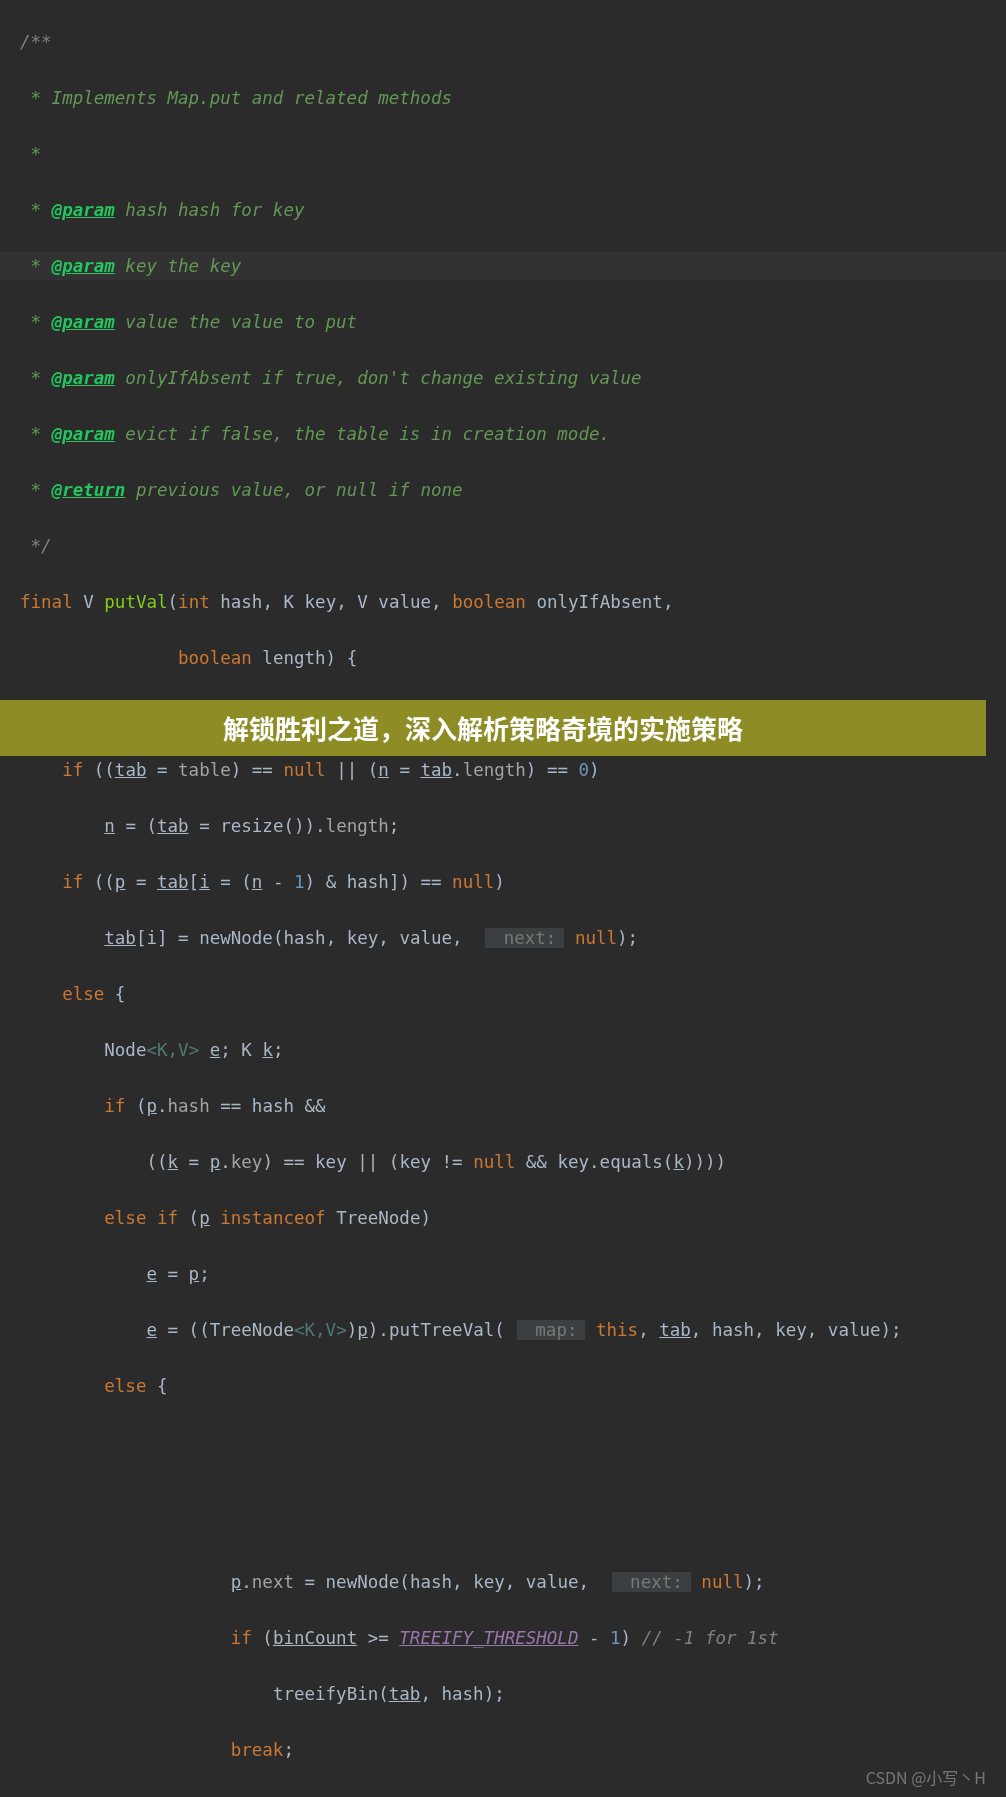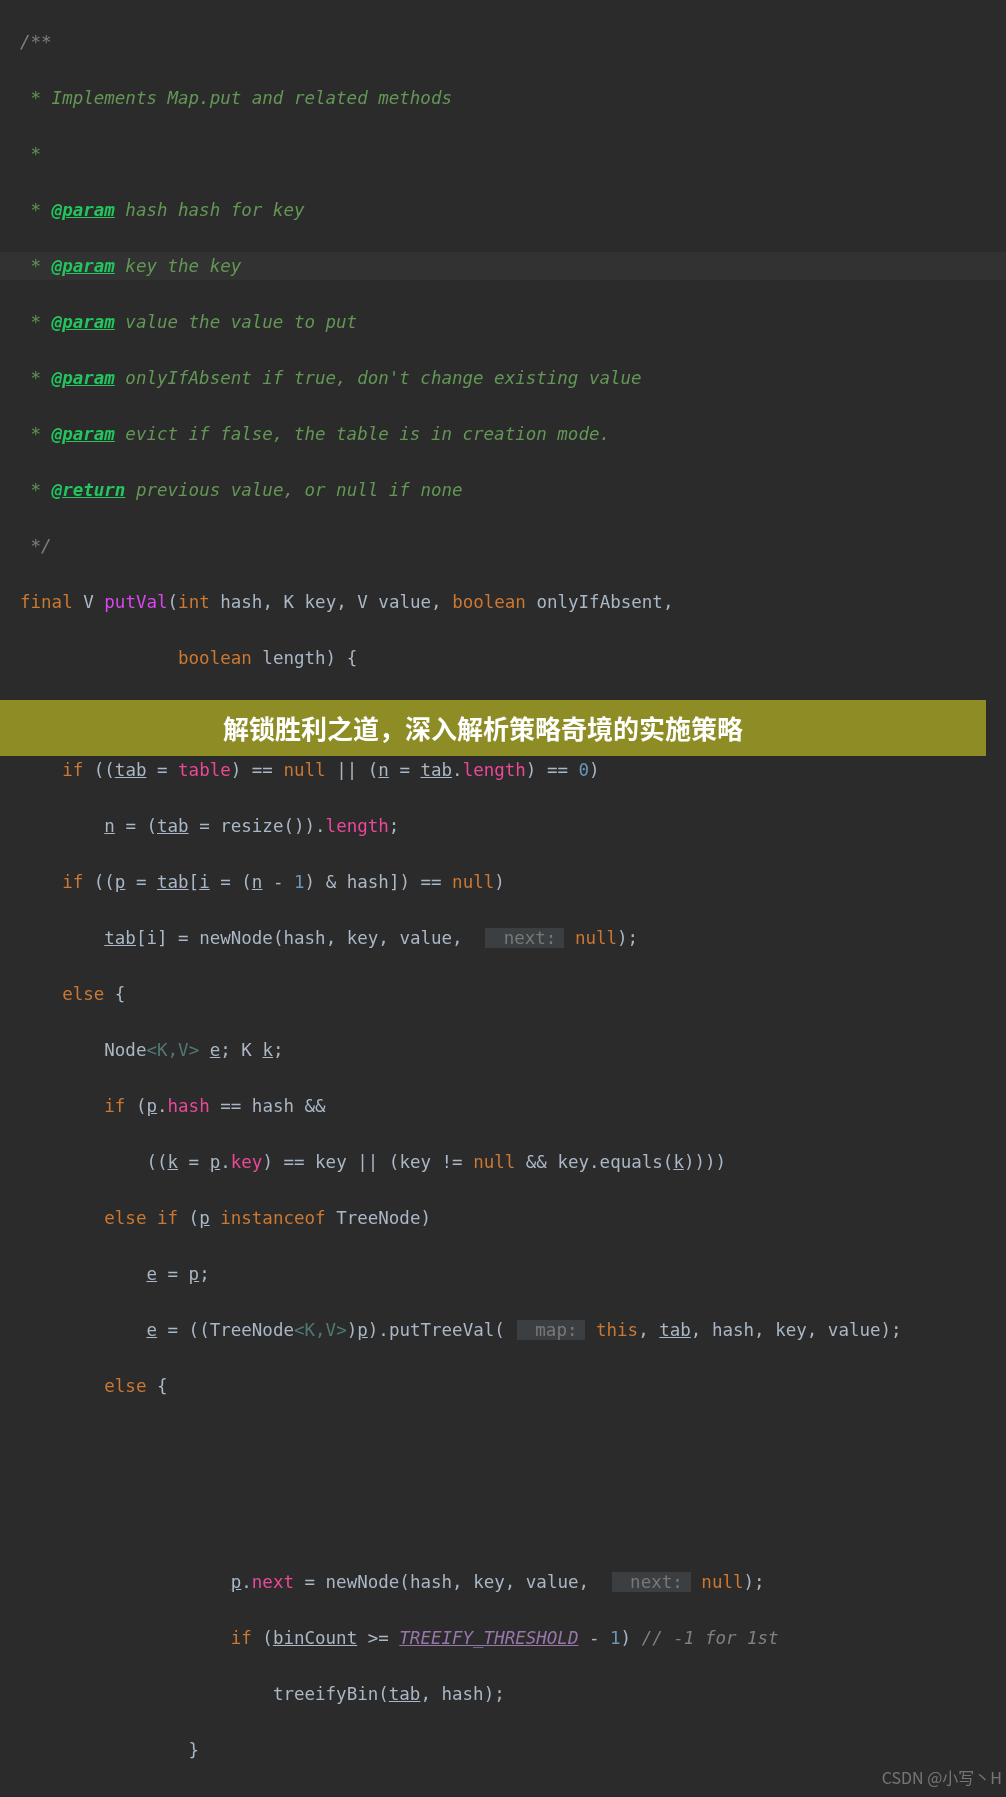--- a/index.html
+++ b/index.html
@@ -24,22 +24,22 @@
     margin-left: -20px;
     padding-left: 20px;
   }
   .comment   { color: #808080; font-style: italic; }
   .doc       { color: #629755; font-style: italic; }
   .doctag    { color: #22c55e; font-style: italic; font-weight: bold; text-decoration: underline; }
   .kw        { color: #cc7832; }
   .type      { color: #a9b7c6; }
   .generic   { color: #507874; }
   .num       { color: #6897bb; }
-  .field     { color: #ec4899; }
-  .method    { color: #d946ef; margin-top: 32px; }
+  .field     { color: #a3a3a3; }
+  .method    { color: #84cc16; margin-top: 32px; }
   .punct     { color: #a9b7c6; }
   .ident     { color: #a9b7c6; }
   .under     { text-decoration: underline; }
   .constant  { color: #9876aa; font-style: italic; text-decoration: underline; }
   .hint-box  { background: #3b3f41; color: #787878; padding: 0 8px; font-style: normal; margin-left: 12px; }
 
   .banner {
     position: absolute;
     left: -20px;
     width: 1006px;
@@ -51,21 +51,21 @@
     font-size: 26px;
     font-weight: 700;
     text-align: center;
     line-height: 56px;
     white-space: normal;
     font-style: normal;
   }
 
   .watermark {
     position: fixed;
-    right: 4px;
+    right: 20px;
     bottom: 8px;
     color: rgba(255,255,255,0.35);
     font-family: "Microsoft YaHei", "Noto Sans CJK SC", sans-serif;
     font-size: 16px;
     font-style: normal;
   }
 </style>
 </head>
 <body>
 
@@ -94,20 +94,21 @@
 <span class="line">        <span class="kw">else if</span><span class="punct"> (</span><span class="ident under">p</span><span class="kw"> instanceof </span><span class="type">TreeNode</span><span class="punct">)</span></span>
 <span class="line">            <span class="ident under">e</span><span class="punct"> = </span><span class="ident under">p</span><span class="punct">;</span></span>
 <span class="line">            <span class="ident under">e</span><span class="punct"> = ((</span><span class="type">TreeNode</span><span class="generic">&lt;</span><span class="generic">K</span><span class="generic">,</span><span class="generic">V</span><span class="generic">&gt;</span><span class="punct">)</span><span class="ident under">p</span><span class="punct">).</span><span class="ident">putTreeVal</span><span class="punct">(</span><span class="hint-box"> map:</span> <span class="kw">this</span><span class="punct">, </span><span class="ident under">tab</span><span class="punct">, </span><span class="ident">hash</span><span class="punct">, </span><span class="ident">key</span><span class="punct">, </span><span class="ident">value</span><span class="punct">);</span></span>
 <span class="line">        <span class="kw">else</span><span class="punct"> {</span></span>
 <div class="banner">解锁胜利之道，深入解析策略奇境的实施策略</div>
 <span class="line">&nbsp;</span>
 <span class="line">&nbsp;</span>
 <span class="line">                    <span class="ident under">p</span><span class="punct">.</span><span class="field">next</span><span class="punct"> = </span><span class="ident">newNode</span><span class="punct">(</span><span class="ident">hash</span><span class="punct">, </span><span class="ident">key</span><span class="punct">, </span><span class="ident">value</span><span class="punct">, </span><span class="hint-box"> next:</span> <span class="kw">null</span><span class="punct">);</span></span>
 <span class="line">                    <span class="kw">if</span><span class="punct"> (</span><span class="ident under">binCount</span><span class="punct"> &gt;= </span><span class="constant">TREEIFY_THRESHOLD</span><span class="punct"> - </span><span class="num">1</span><span class="punct">) </span><span class="comment">// -1 for 1st</span></span>
 <span class="line">                        <span class="ident">treeifyBin</span><span class="punct">(</span><span class="ident under">tab</span><span class="punct">, </span><span class="ident">hash</span><span class="punct">);</span></span>
+<span class="line">                    <span class="kw">break</span><span class="punct">;</span></span>
 <span class="line">                <span class="punct">}</span></span>
 
 
 
 
 
 
 
 
 

